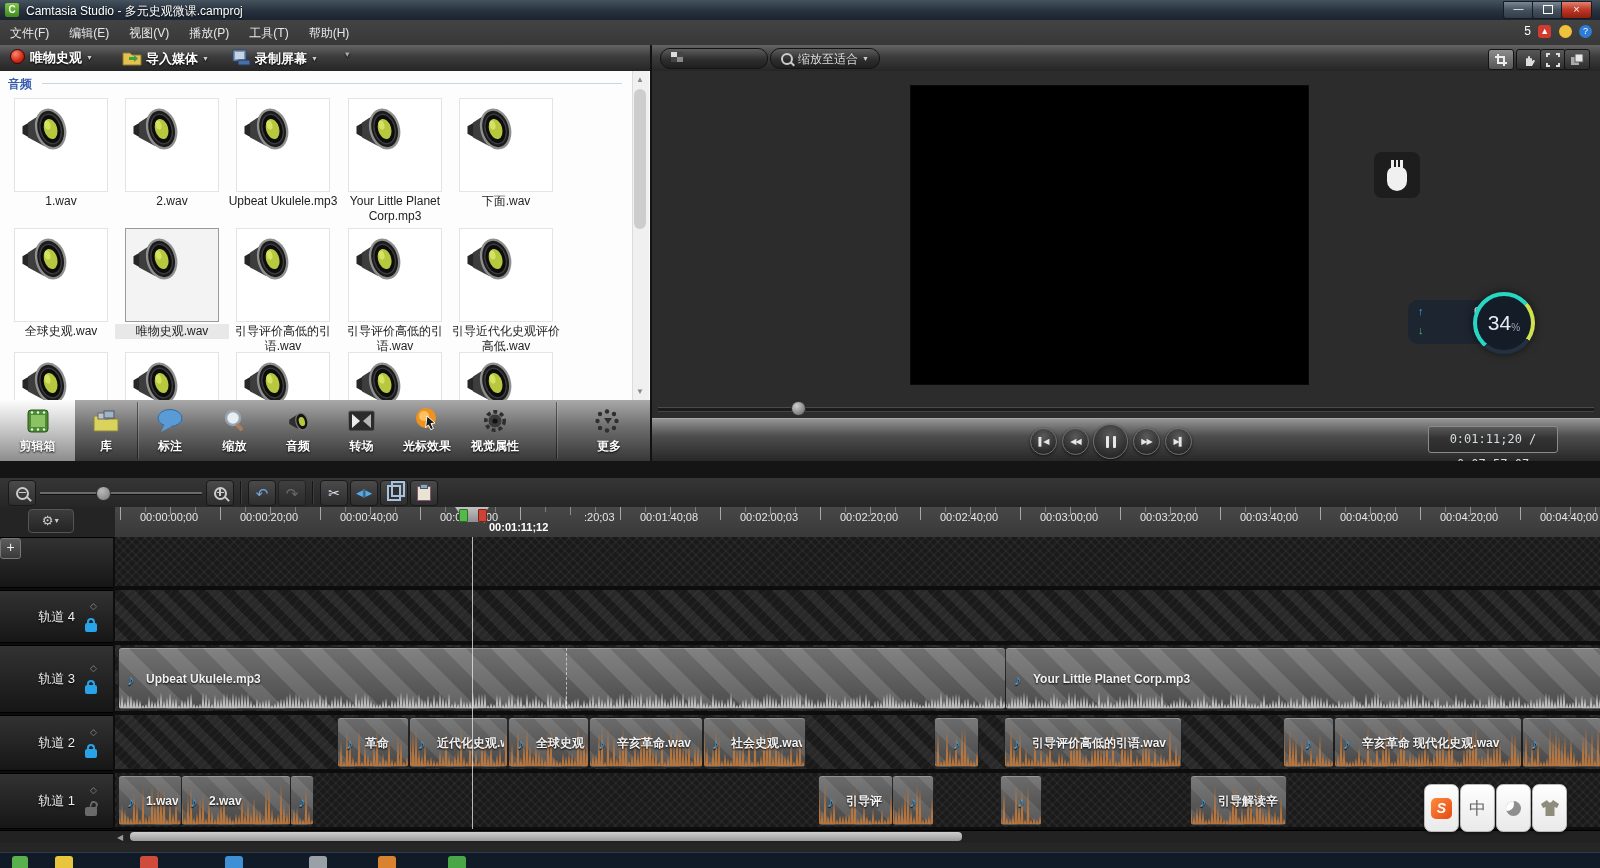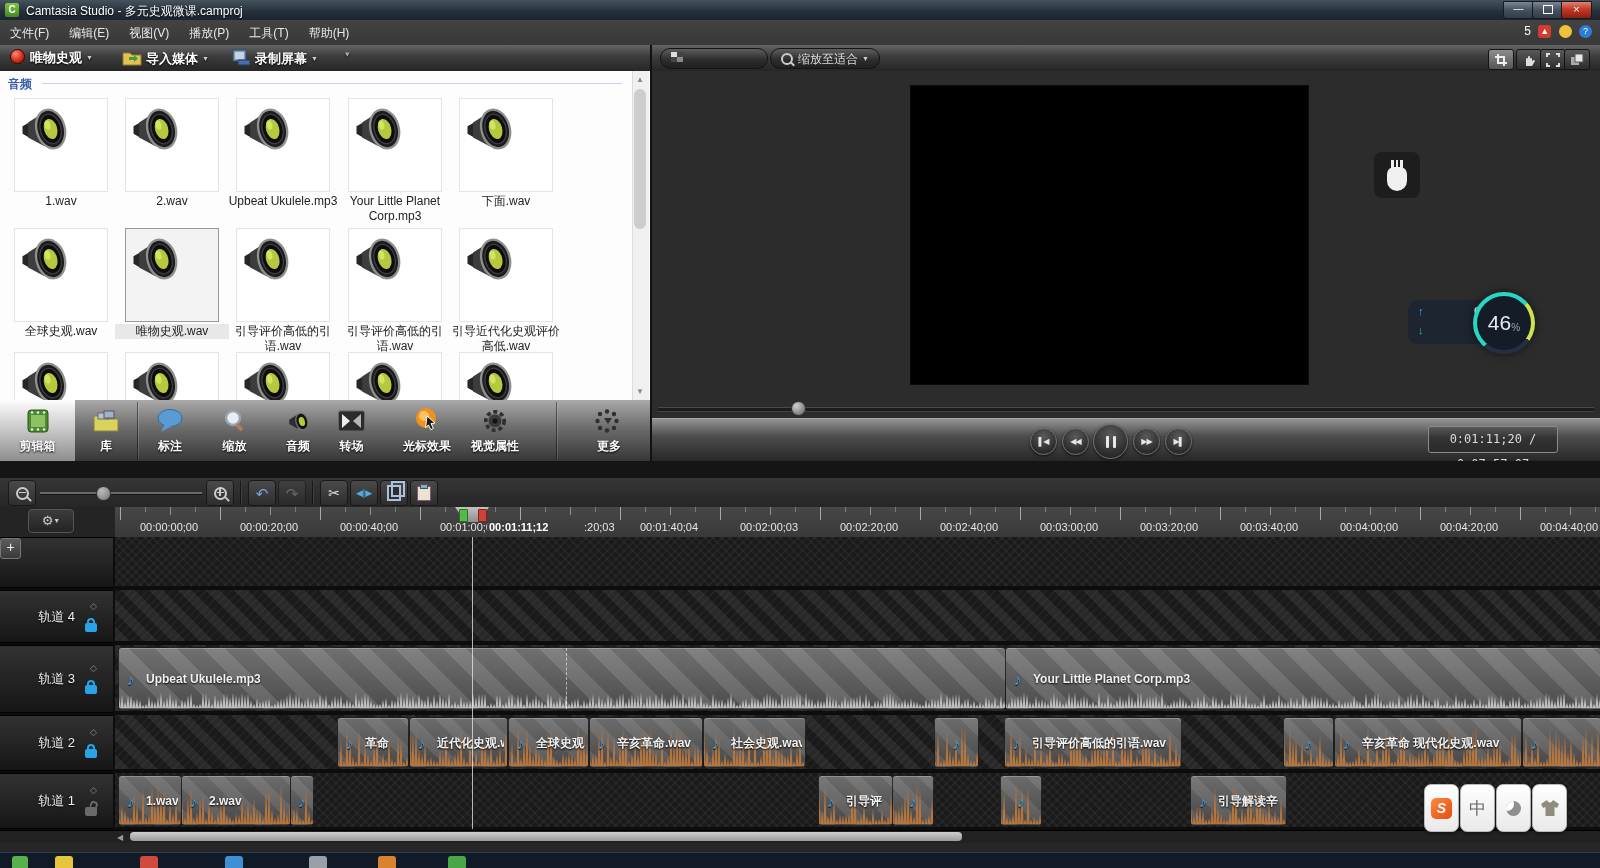--- a/index.html
+++ b/index.html
@@ -92,21 +92,21 @@
   .ic-split{color:#55a9e8;font-size:9px;letter-spacing:0;}
   
   #ruler-left{left:0;top:507px;width:115px;height:30px;background:#242424;border-bottom:1px solid #000;}
   #gear-btn{left:28px;top:2px;width:44px;height:22px;border:1px solid #555;border-radius:4px;background:linear-gradient(#3c3c3c,#242424);
             color:#ccc;text-align:center;line-height:22px;font-size:13px;}
   #rulerbar{left:115px;top:507px;width:1485px;height:30px;background:linear-gradient(#474747,#393939);border-bottom:1px solid #000;overflow:hidden;}
   .tick{position:absolute;top:0;width:1px;background:#a8a8a8;}
   .tick.major{height:13px;}
   .tick.mid{height:8px;opacity:.75;}
   .tick.minor{height:5px;opacity:.55;}
-  .rlabel{position:absolute;top:14px;font-size:11px;color:#e6e6e6;white-space:nowrap;padding-left:22px;}
+  .rlabel{position:absolute;top:4px;font-size:11px;color:#e6e6e6;white-space:nowrap;padding-left:22px;}
   #ph-trap{position:absolute;top:0;width:34px;height:15px;background:linear-gradient(#c2c2c2,#8e8e8e);
            clip-path:polygon(0 0,100% 0,70% 100%,30% 100%);}
   .ph-handle{position:absolute;top:2px;width:7px;height:11px;border-radius:1px;}
   #ph-label{position:absolute;top:14px;font-size:11px;color:#fff;font-weight:bold;background:rgba(60,60,60,.85);padding:0 2px;}
   
   #tracks{left:0;top:537px;width:1600px;height:293px;background:#0d0d0d;overflow:hidden;}
   .thead{position:absolute;left:0;width:113px;background:linear-gradient(#323232,#161616);border-top:1px solid #000;border-bottom:1px solid #000;}
   .tname{position:absolute;right:38px;top:50%;transform:translateY(-50%);color:#f0f0f0;font-size:13px;white-space:nowrap;text-shadow:0 1px 2px #000;}
   .teye{position:absolute;right:16px;color:#8a8a8a;font-size:9px;}
   .tlock{position:absolute;right:16px;width:12px;height:9px;border-radius:2px;}
@@ -496,21 +496,21 @@
           <svg viewBox="0 0 64 64" width="27" height="27">
             <path d="M10 28 L30 15 L30 49 L10 38 Z" fill="#2d2d2d"></path>
             <g transform="rotate(-16 40 32)">
               <ellipse cx="40" cy="32" rx="14" ry="20" fill="#141414" stroke="#777" stroke-width="3"></ellipse>
               <ellipse cx="40" cy="32" rx="7" ry="11" fill="#b7c83e"></ellipse>
             </g>
           </svg>
         </div>
         <div class="tablabel">音频</div>
       </div>
-      <div class="tab" style="left: 320px; width: 63px;">
+      <div class="tab" style="left: 330px; width: 63px;">
         <div class="tabicon">
           <svg width="27" height="22">
             <rect x="0.5" y="1" width="26" height="20" rx="2" fill="#2b2b2b" stroke="#666"></rect>
             <path d="M4 4 l8 7 -8 7 z" fill="#ececec"></path>
             <path d="M23 4 l-8 7 8 7 z" fill="#b6b6b6"></path>
           </svg>
         </div>
         <div class="tablabel">转场</div>
       </div>
       <div class="tab" style="left: 393px; width: 68px;">
@@ -678,21 +678,21 @@
       <div class="tick mid" style="left: 1355px;"></div>
       <div class="tick minor" style="left: 1380px;"></div>
       <div class="tick major" style="left: 1405px;"></div>
       <div class="tick minor" style="left: 1430px;"></div>
       <div class="tick mid" style="left: 1455px;"></div>
       <div class="tick minor" style="left: 1480px;"></div>
       <div class="rlabel" style="left: 3px;">00:00:00;00</div>
       <div class="rlabel" style="left: 103px;">00:00:20;00</div>
       <div class="rlabel" style="left: 203px;">00:00:40;00</div>
       <div class="rlabel" style="left: 303px;">00:01:00;00</div>
-      <div class="rlabel" style="left: 503px;">00:01:40;04</div>
+      <div class="rlabel" style="left: 503px;">00:01:40;08</div>
       <div class="rlabel" style="left: 603px;">00:02:00;03</div>
       <div class="rlabel" style="left: 703px;">00:02:20;00</div>
       <div class="rlabel" style="left: 803px;">00:02:40;00</div>
       <div class="rlabel" style="left: 903px;">00:03:00;00</div>
       <div class="rlabel" style="left: 1003px;">00:03:20;00</div>
       <div class="rlabel" style="left: 1103px;">00:03:40;00</div>
       <div class="rlabel" style="left: 1203px;">00:04:00;00</div>
       <div class="rlabel" style="left: 1303px;">00:04:20;00</div>
       <div class="rlabel" style="left: 1403px;">00:04:40;00</div>
       <div class="rlabel" style="left: 447px;">:20;03</div>
@@ -894,21 +894,21 @@
       <span class="netunit">K/s</span>
     </div>
     <div class="netrow" style="top:24px">
       <span class="netarrow" style="color:#43c06c">↓</span>
       <span class="netval">0</span>
       <span class="netunit">K/s</span>
     </div>
   </div>
   <div class="ab" id="gauge">
     <div id="gauge-inner">
-      <span id="gauge-val">46</span>
+      <span id="gauge-val">34</span>
       <span id="gauge-unit">%</span>
     </div>
   </div>
   <div class="ab" id="ime">
       <div class="imebtn" style="left: 0px;">
         <div id="sogou-s">S</div>
       </div>
       <div class="imebtn" style="left: 36px;">
         <div class="zhong">中</div>
       </div>

